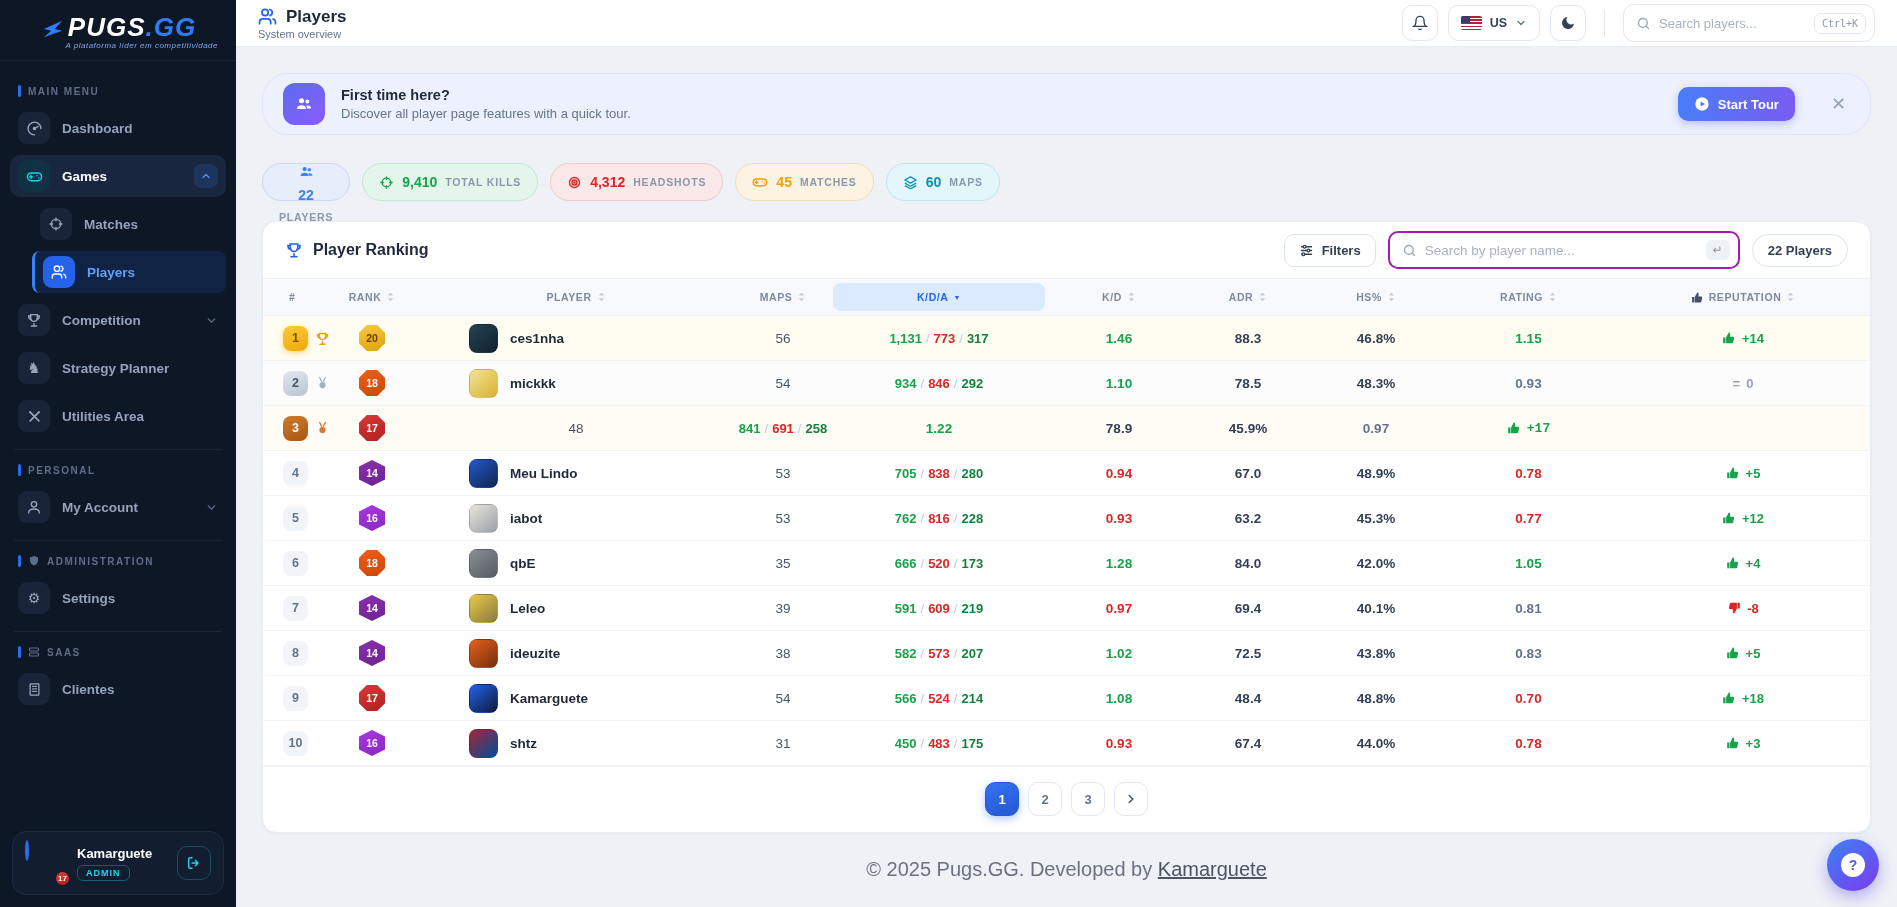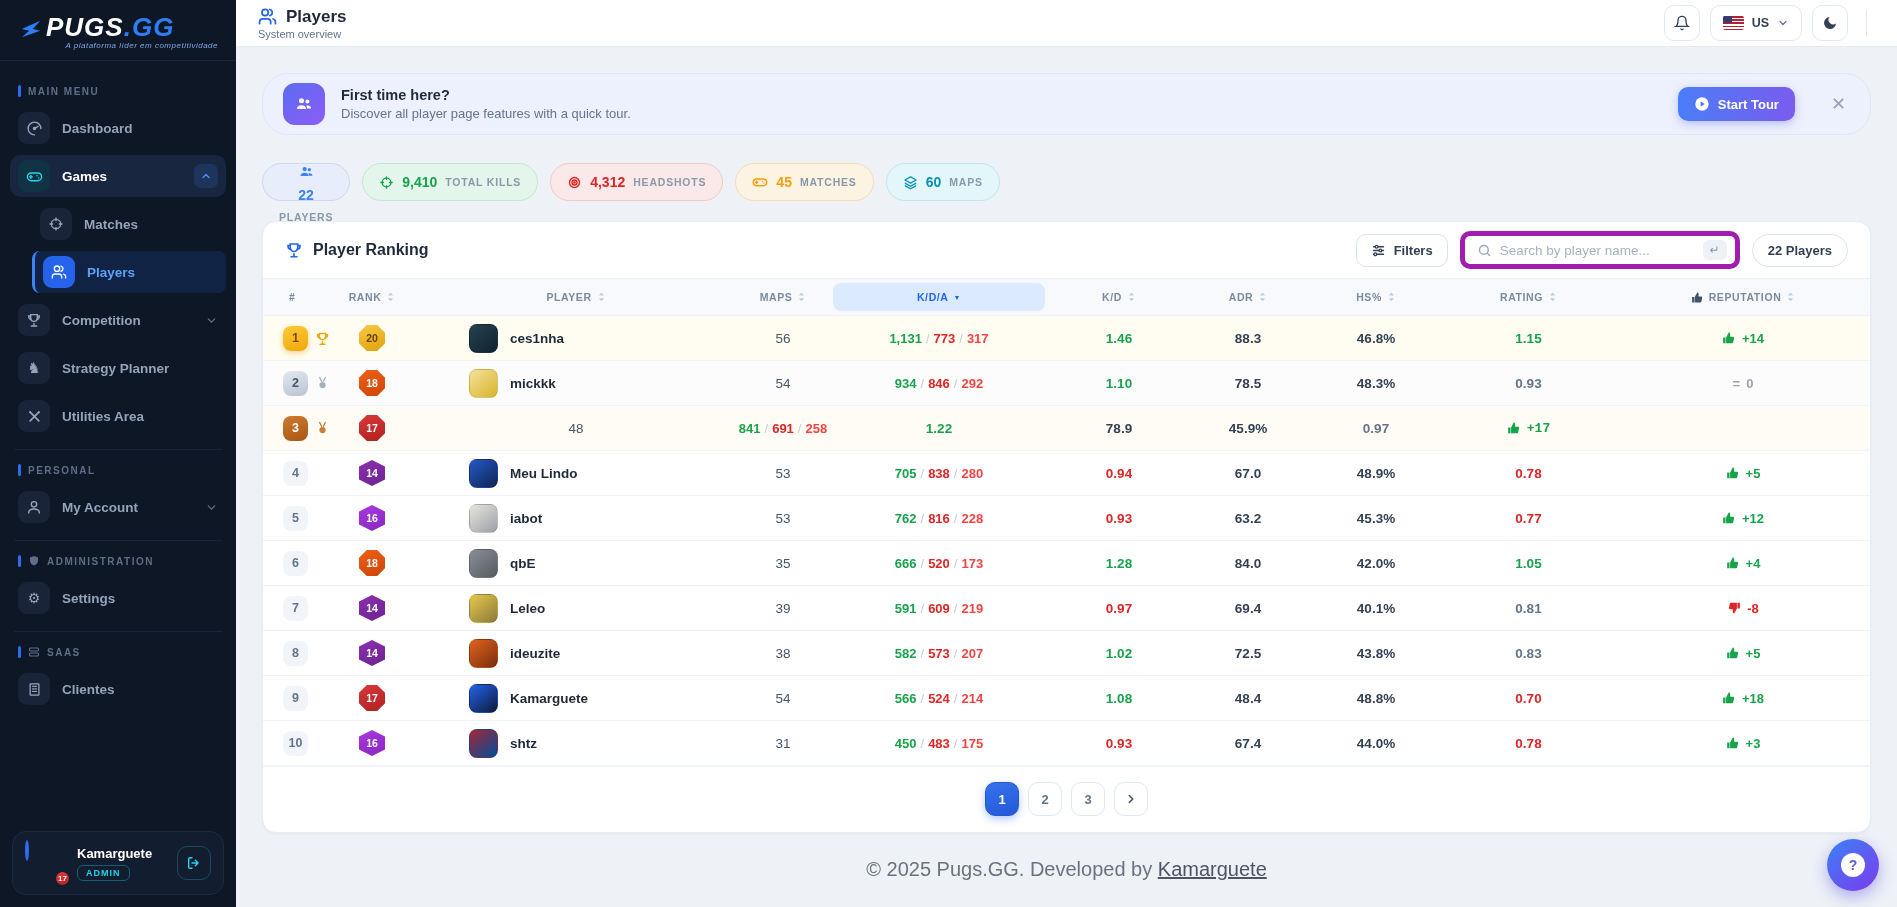--- a/index.html
+++ b/index.html
@@ -2,21 +2,21 @@
 <html><head>
 <meta charset="utf-8">
 <style>
   * { margin:0; padding:0; box-sizing:border-box; }
   html,body { width:1897px; height:907px; overflow:hidden; font-family:"Liberation Sans",sans-serif; background:#eef1f6; }
   svg { display:block; }
 
   
   .sidebar { position:fixed; left:0; top:0; bottom:0; width:236px; background:#0e1726; color:#93a3ba; display:flex; flex-direction:column; z-index:5; }
   .logo-wrap { padding:12px 18px 10px 18px; border-bottom:1px solid #1a2436; }
-  .logo-line { display:flex; align-items:center; gap:2px; }
+  .logo-line { display:flex; align-items:center; gap:2px;justify-content:center; }
   .logo-arrow { width:26px; height:22px; }
   .logo-text { font-size:26px; font-weight:bold; font-style:italic; color:#fff; letter-spacing:1px; }
   .logo-gg { color:#2f7df6; }
   .logo-tagline { font-size:8px; font-style:italic; color:#7fa6e8; letter-spacing:.5px; text-align:right; margin-top:-2px; }
   .nav { flex:1; padding:10px 10px 0 10px; overflow:hidden; }
   .sect-label { display:flex; align-items:center; gap:7px; font-size:10px; font-weight:bold; letter-spacing:1.5px; color:#5e6e87; margin:14px 8px 10px 8px; }
   .sect-bar { width:3px; height:12px; background:#2f6bed; border-radius:2px; flex:none; }
   .sect-ico { color:#5e6e87; }
   .item { display:flex; align-items:center; gap:12px; padding:5px 8px; border-radius:10px; margin-bottom:6px; cursor:pointer; }
   .item .tile { width:32px; height:32px; border-radius:9px; background:#1a2438; display:flex; align-items:center; justify-content:center; color:#97a6bd; flex:none; }
@@ -76,21 +76,21 @@
   .pill-green { background:#e4f5ec; border-color:#c2e8d3; } .pill-green .pv,.pill-green .pi { color:#16a34a; }
   .pill-red   { background:#fbe9e9; border-color:#f2caca; } .pill-red .pv, .pill-red .pi { color:#dc2626; }
   .pill-amber { background:#fdf3e2; border-color:#f3ddb4; } .pill-amber .pv,.pill-amber .pi { color:#f59e0b; }
   .pill-cyan  { background:#e3f6fa; border-color:#bfe7f0; } .pill-cyan .pv, .pill-cyan .pi { color:#0891b2; }
 
   .card { background:#fff; border:1px solid #e8edf3; border-radius:14px; box-shadow:0 1px 3px rgba(30,40,60,.05); overflow:hidden; }
   .card-head { height:56px; display:flex; align-items:center; padding:0 22px; gap:10px; }
   .card-title { font-size:16px; font-weight:bold; color:#1e293b; }
   .card-head-right { margin-left:auto; display:flex; align-items:center; gap:12px; }
   .filters-btn { display:flex; align-items:center; gap:8px; border:1px solid #dbe3ec; border-radius:10px; background:#fff; padding:8px 14px; font-size:13px; font-weight:bold; color:#334155; cursor:pointer; font-family:"Liberation Sans",sans-serif; }
-  .rk-search { display:flex; align-items:center; gap:8px; width:280px; height:38px; border:5px solid #a21caf; border-radius:10px; padding:0 8px 0 12px; color:#9aa7b8; }
+  .rk-search { display:flex; align-items:center; gap:8px; width:352px; height:38px; border:2px solid #a21caf; border-radius:10px; padding:0 8px 0 12px; color:#9aa7b8; }
   .rk-search input { border:0; outline:0; flex:1; font-size:13.5px; color:#334155; font-family:"Liberation Sans",sans-serif; min-width:0; }
   .rk-search input::placeholder { color:#a7b3c2; }
   .enter-badge { background:#eef2f7; border-radius:6px; color:#8b98a9; font-size:12px; padding:3px 7px; }
   .count-badge { border:1px solid #dbe3ec; border-radius:999px; padding:8px 15px; font-size:13px; font-weight:bold; color:#334155; background:#fff; }
 
   .tgrid { display:grid; grid-template-columns:70px 78px minmax(260px,1fr) 84px 228px 132px 126px 130px 175px 254px; align-items:center; }
   .thead { background:#f7f9fc; border-top:1px solid #eef2f6; border-bottom:1px solid #eef2f6; height:38px; }
   .th { display:flex; align-items:center; justify-content:center; gap:5px; font-size:10.5px; font-weight:bold; letter-spacing:.6px; color:#7c8aa0; cursor:pointer; }
   .th.left { justify-content:flex-start; padding-left:26px; }
   .sort { color:#c3cdda; }
@@ -112,21 +112,21 @@
   .shape-hex { clip-path:polygon(50% 0,100% 25%,100% 75%,50% 100%,0 75%,0 25%); }
   .tier-gold   { background:linear-gradient(160deg,#f7c948,#e0a207); color:#6b4100; }
   .tier-orange { background:linear-gradient(160deg,#ee6018,#cf4507); }
   .tier-red    { background:linear-gradient(160deg,#d93838,#b02121); }
   .tier-purple { background:linear-gradient(160deg,#8a2fae,#6d2391); }
   .tier-violet { background:linear-gradient(160deg,#a838e0,#8a27c0); }
   .c-player { justify-content:flex-start; padding-left:58px; gap:12px; }
   .avatar { width:29px; height:29px; border-radius:8px; flex:none; border:1px solid rgba(0,0,0,.08); }
   .pname { font-size:13.5px; font-weight:bold; color:#1f2937; }
   .c-kda { gap:4px; font-weight:bold; font-size:13px; }
-  .kills { color:#16a34a; } .deaths { color:#dc2626; } .assists { color:#ef4444; } .sep { color:#c3cdda; font-weight:normal; }
+  .kills { color:#16a34a; } .deaths { color:#dc2626; } .assists { color:#15803d; } .sep { color:#c3cdda; font-weight:normal; }
   .v-green { color:#16a34a; font-weight:bold; } .v-red { color:#dc2626; font-weight:bold; } .v-gray { color:#64748b; font-weight:bold; }
   .v-dark { color:#334155; font-weight:bold; }
   .c-rep { gap:6px; font-weight:bold; font-size:13px; }
   .rep-eq { font-size:13px; }
 
   .pager { display:flex; align-items:center; justify-content:center; gap:9px; padding:15px 0 16px 0; border-top:1px solid #f0f3f8; }
   .page-btn { width:34px; height:34px; border-radius:10px; border:1px solid #e2e8f0; background:#fff; color:#64748b; font-size:13px; font-weight:bold; display:flex; align-items:center; justify-content:center; cursor:pointer; font-family:"Liberation Sans",sans-serif; }
   .page-btn.active { background:linear-gradient(160deg,#3672ee,#2458d6); border-color:#2458d6; color:#fff; box-shadow:0 3px 8px rgba(37,99,235,.35); }
 
   .footer { text-align:center; font-size:20px; color:#6b7280; margin-top:25px; }
@@ -350,20 +350,30 @@
           </span>
       </span>
       <span class="icon-btn">
           <span>
             <svg width="16" height="16" viewBox="0 0 24 24" fill="#334155">
               <path d="M21 12.79A9 9 0 1 1 11.21 3 7 7 0 0 0 21 12.79z"></path>
             </svg>
           </span>
         </span>
       <span class="tb-div"></span>
+      <span class="tb-search">
+        <span>
+            <svg width="15" height="15" viewBox="0 0 24 24" fill="none" stroke="currentColor" stroke-width="2.2" stroke-linecap="round">
+              <circle cx="11" cy="11" r="7"></circle>
+              <path d="m20 20-3.8-3.8"></path>
+            </svg>
+          </span>
+        <input placeholder="Search players..." style="">
+        <span class="kbd">Ctrl+K</span>
+      </span>
     </div>
   </header>
 
   <div class="content">
 
     <div class="banner">
       <span class="banner-ico">
           <svg width="20" height="20" viewBox="0 0 24 24" fill="currentColor">
             <circle cx="9" cy="8" r="3"></circle>
             <circle cx="16" cy="9" r="2.4"></circle>

